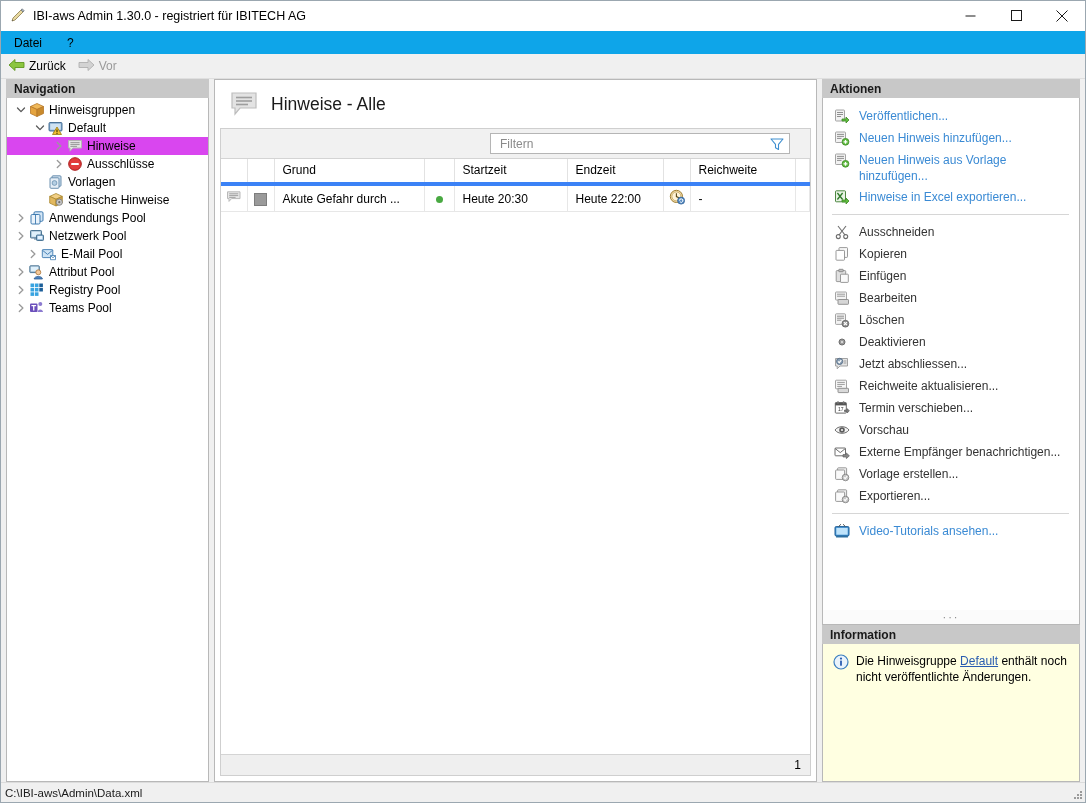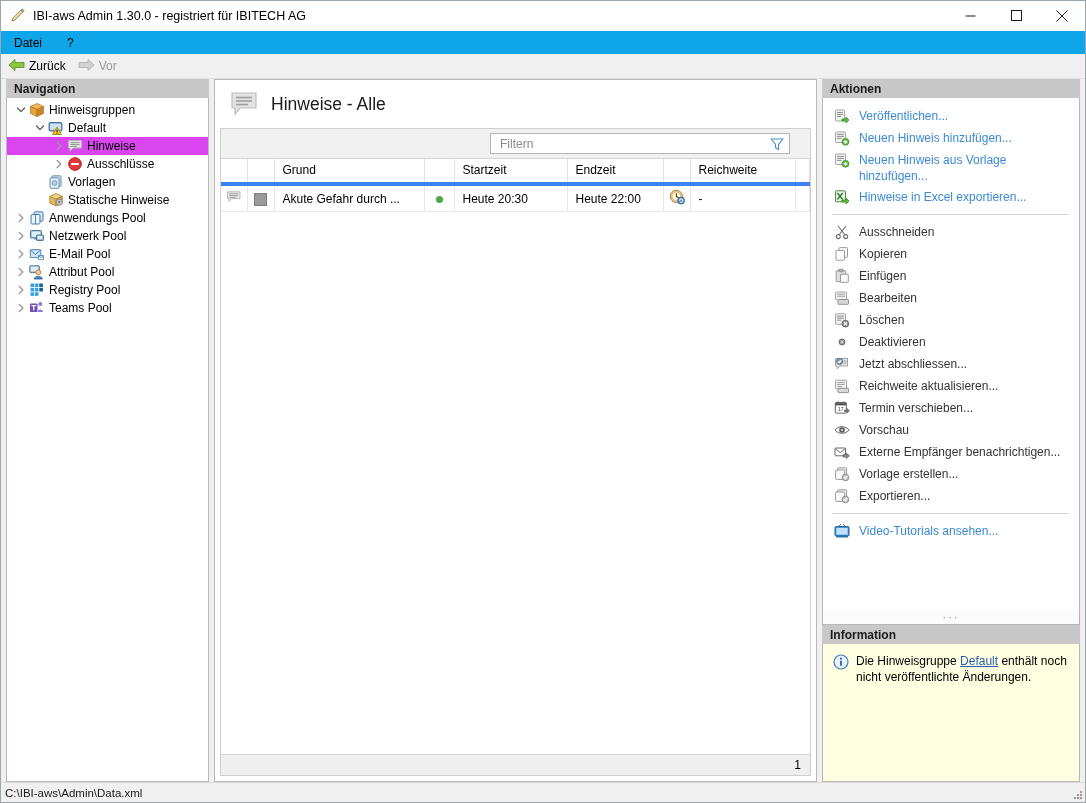--- a/index.html
+++ b/index.html
@@ -519,21 +519,21 @@
               <svg width="16" height="16" viewBox="0 0 16 16">
                 <rect x="1.5" y="2.5" width="11" height="7.5" rx=".8" fill="#9fb9cf" stroke="#3f6c8c" stroke-width=".9"></rect>
      <rect x="2.7" y="3.6" width="8.6" height="5.2" fill="#dff0fb"></rect>
      <rect x="5" y="10.3" width="4" height="1.3" fill="#6d8ba6"></rect>
      <rect x="7.5" y="7" width="7" height="5.5" rx=".8" fill="#7fa8cc" stroke="#3f6c8c" stroke-width=".9"></rect>
      <rect x="8.5" y="7.9" width="5" height="3.4" fill="#e6f4ff"></rect>
               </svg>
             </span>
             <span class="tree-lbl">Netzwerk Pool</span>
           </div>
-          <div class="tree-row" style="padding-left: 6px;">
+          <div class="tree-row" style="padding-left: 18px;">
             <span class="tw">
               <svg width="10" height="10" viewBox="0 0 10 10">
                 <path d="M3.3 1.5 L6.9 5 L3.3 8.5" fill="none" stroke="#9a9a9a" stroke-width="1.3" stroke-linecap="round" stroke-linejoin="round"></path>
               </svg>
             </span>
             <span class="tree-ico">
               <svg width="16" height="16" viewBox="0 0 16 16">
                 <rect x="1.3" y="3.6" width="10.5" height="8" rx=".8" fill="#cfe4f5" stroke="#3f7bb0" stroke-width=".9"></rect>
      <path d="M1.3 4.1 L6.55 8.4 L11.8 4.1" fill="none" stroke="#3f7bb0" stroke-width=".9"></path>
      <path d="M9.5 9.5 h5 v4.2 h-5 z" fill="#fff" stroke="#3f7bb0" stroke-width=".8"></path>

